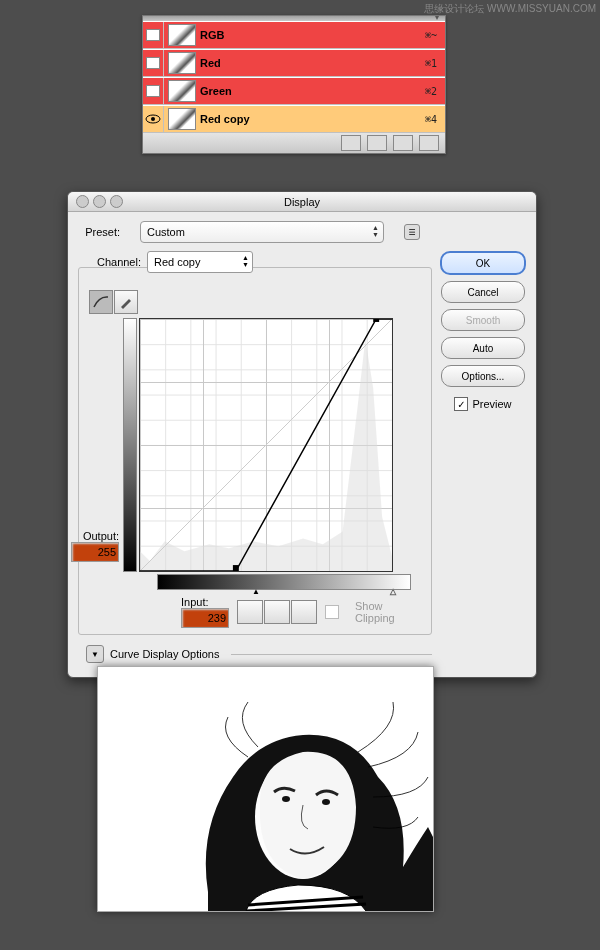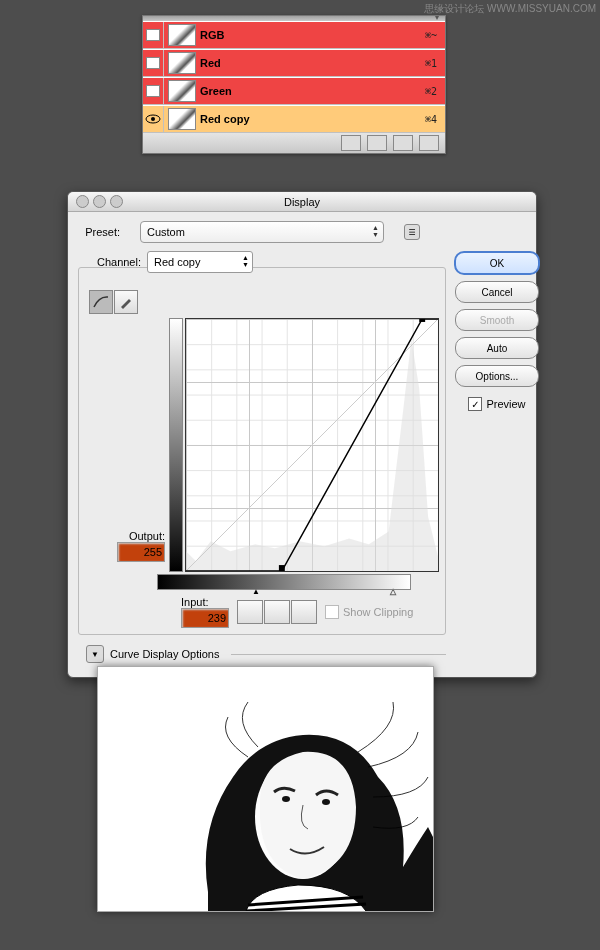--- a/index.html
+++ b/index.html
@@ -50,21 +50,21 @@
   .grid{position:absolute;inset:0;background-image:linear-gradient(#e3e3e3 1px,transparent 1px),linear-gradient(90deg,#e3e3e3 1px,transparent 1px);background-size:25.2px 25.2px}
   .grid2{position:absolute;inset:0;background-image:linear-gradient(#c8c8c8 1px,transparent 1px),linear-gradient(90deg,#c8c8c8 1px,transparent 1px);background-size:63px 63px}
   .hist{position:absolute;left:0;bottom:0;width:100%;height:100%;opacity:.5}
   .hgrad{height:14px;width:252px;margin-left:18px;margin-top:2px;border:1px solid #888;background:linear-gradient(90deg,#000,#fff);position:relative}
   .hgrad .mk{position:absolute;top:12px;font-size:8px}
   .outlbl{position:absolute;left:-62px;bottom:10px;width:58px;text-align:right}
   .numin{width:42px;height:16px;border:1px solid #999;background:#c2410c;text-align:right;font-size:11px;box-shadow:inset 1px 1px 2px #ccc}
   .inputrow{margin-left:96px;margin-top:6px;display:flex;align-items:center;gap:8px}
   .eyedrops{display:flex;gap:1px}
   .ed{width:24px;height:22px;background:linear-gradient(#fafafa,#ddd);border:1px solid #888}
-  .showclip{display:flex;align-items:center;gap:4px;color:#999}
+  .showclip{display:flex;align-items:center;gap:16px;color:#999}
   .cdorow{display:flex;align-items:center;gap:6px;margin-top:10px;margin-left:8px}
   .disc{width:16px;height:16px;border:1px solid #888;border-radius:3px;background:#ddd;display:flex;align-items:center;justify-content:center;font-size:8px}
   .cdoline{flex:1;border-top:1px solid #bbb;margin-left:6px}
   
   .rbtns{width:86px;display:flex;flex-direction:column;gap:6px;align-items:center}
   .pbtn{width:82px;height:20px;border-radius:10px;background:linear-gradient(#fdfdfd,#e3e3e3);border:1px solid #888;font-size:10px;display:flex;align-items:center;justify-content:center}
   .pbtn.def{border:2px solid #4b7ed1;background:linear-gradient(#eaf3ff,#cfe2ff)}
   .prev{display:flex;align-items:center;gap:4px;margin-top:4px}
   .cb{width:12px;height:12px;border:1px solid #666;background:#fff;display:flex;align-items:center;justify-content:center;font-size:10px;color:#000}
   
@@ -160,21 +160,21 @@
                 <svg width="16" height="14">
                   <path d="M1 12 Q6 1 15 2" stroke="#333" fill="none" stroke-width="1.5"></path>
                 </svg>
               </div>
             <div class="tbtn">
                 <svg width="14" height="14">
                   <path d="M2 12 L10 4 L12 6 L4 14 Z" fill="#555"></path>
                 </svg>
               </div>
           </div>
-          <div class="graph-wrap" style="position:relative;margin-left:84px">
+          <div class="graph-wrap" style="position:relative;margin-left:38px">
             <div class="outlbl">
               <div>Output:</div>
               <input class="numin" value="255" style="">
             </div>
             <div class="vgrad">
                 <div class="g"></div>
               </div>
             <div class="grapharea">
               <div class="graph">
                 <div class="grid"></div>

